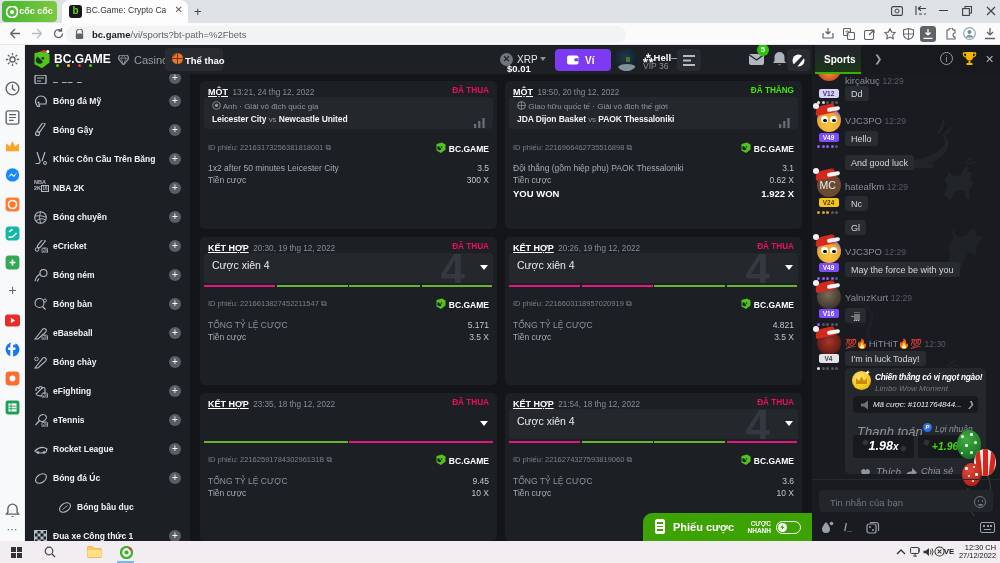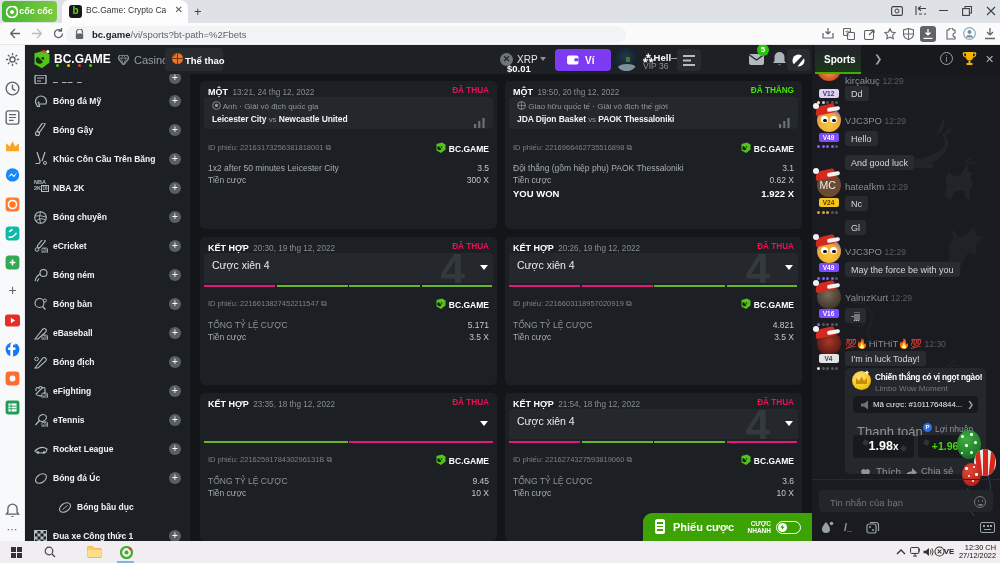--- a/index.html
+++ b/index.html
@@ -42,21 +42,21 @@
   #sidebar { position:absolute; left:0; top:29px; width:165px; height:467px; background:#1c2024; overflow:hidden; }
   .sbitem { position:absolute; left:0; width:165px; height:29px; }
   .sbitem .ic { position:absolute; left:9px; top:8px; width:13px; height:13px; color:#c8cdd2; }
   .sbitem .lb { position:absolute; left:28px; top:10px; font-size:8.5px; font-weight:bold; color:#f0f2f4; white-space:nowrap; }
   .sbitem .plus { position:absolute; right:9px; top:8.5px; width:12px; height:12px; border-radius:50%; background:#585e66; color:#fff; font-size:10px; line-height:11px; text-align:center; }
 
   
   #main { position:absolute; left:165px; top:29px; width:622px; height:467px; background:#131519; }
   .card { position:absolute; width:297px; height:148px; background:#1c1f24; border-radius:5px; }
   .card .hdr { position:absolute; left:8px; top:3px; right:8px; height:12px; line-height:11px; }
-  .card .hdr .t { font-size:9px; font-weight:bold; color:#fff; }
+  .card .hdr .t { font-size:9px; font-weight:bold; color:#fff;text-decoration:underline; }
   .card .hdr .d { font-size:8.2px; color:#878d95; }
   .card .hdr .res { position:absolute; right:0; top:1.5px; font-size:8.2px; font-weight:bold; }
   .res.lose { color:#ee1053; }
   .res.win { color:#45e708; }
   .card .sub { position:absolute; left:4px; top:16px; width:289px; height:32px; background:#24272c; border-radius:4px; }
   .card .league { position:absolute; left:8px; top:4px; font-size:8px; color:#9298a0; white-space:nowrap; }
   .card .teams { position:absolute; left:8px; top:17px; font-size:8.5px; font-weight:bold; color:#f2f3f5; letter-spacing:-0.1px; white-space:nowrap; }
   .card .teams i { font-style:normal; font-weight:normal; color:#9298a0; font-size:8px; }
   .card .chart { position:absolute; right:8px; top:17px; }
   .card .idrow { position:absolute; left:8px; top:62px; font-size:7.5px; color:#7b828a; }
@@ -394,21 +394,21 @@
               <text x="8.8" y="12" font-size="4.5" fill="#b6bcc3" font-family="Liberation Sans">2k</text>
             </svg></div>
         <div class="lb">eBaseball</div>
           <div class="plus">+</div>
       </div>
       <div class="sbitem" style="top:273px;">
         <div class="ic"><svg width="14" height="13" viewBox="0 0 14 13">
               <path d="M1 12 L9 2 a2 2 0 012.8 2.8 L4 12z" fill="none" stroke="#b6bcc3" stroke-width="1.1"></path>
               <circle cx="2.5" cy="3" r="1.8" fill="none" stroke="#b6bcc3" stroke-width="0.9"></circle>
             </svg></div>
-        <div class="lb">Bóng địch</div>
+        <div class="lb">Bóng chày</div>
           <div class="plus">+</div>
       </div>
       <div class="sbitem" style="top:302px;">
         <div class="ic"><svg width="14" height="13" viewBox="0 0 14 13">
               <path d="M2 6 v-2 a1.5 1.5 0 013 0 m0 0 v-1 a1.5 1.5 0 013 0 m0 0 v1 a1.5 1.5 0 013 0 v3 a5 4.5 0 01-9 2z" fill="none" stroke="#b6bcc3" stroke-width="1.1"></path>
               <rect x="8" y="8" width="5.5" height="5" rx="1" fill="#1c2024" stroke="#b6bcc3" stroke-width="0.8"></rect>
               <text x="8.8" y="12" font-size="4.5" fill="#b6bcc3" font-family="Liberation Sans">2k</text>
             </svg></div>
         <div class="lb">eFighting</div>
           <div class="plus">+</div>
@@ -675,21 +675,21 @@
       <div class="avatar" style="left:5px;top:257px;background:radial-gradient(circle at 50% 45%,#a8372b 0%,#6e1f18 60%,#3a100c 100%);">
         <div style="position:absolute;left:-2px;top:-3px;width:20px;height:9px;background:#d42a1e;border-radius:9px 3px 2px 2px;transform:rotate(-12deg);"></div>
         <div style="position:absolute;left:10px;top:-1px;width:13px;height:4px;background:#f2f2f2;border-radius:2px;transform:rotate(-10deg);"></div>
         <div style="position:absolute;left:-4px;top:-5px;width:6px;height:6px;border-radius:50%;background:#f2f2f2;"></div>
       </div>
       <div class="msg-name" style="left:33px;top:264px;"><span style="color:#c73a2e;">💯</span><span style="color:#e8a33d;">🔥</span>HiTHiT<span style="color:#e8a33d;">🔥</span><span style="color:#c73a2e;">💯</span> <span class="tm">12:30</span></div>
       <div class="vbadge" style="left:6.5px;top:279.5px;background:#e4e4e6;color:#3c3f44;">V4</div>
       <div class="bubble" style="left:33px;top:277px;">I'm in luck Today!</div>
       <div class="dots" style="left:5px;top:293px;"><i style="background:#e8e8ea;"></i><i style="background:#55595f;"></i><i style="background:#55595f;"></i><i style="background:#55595f;"></i><i style="background:#55595f;"></i></div>
 
-      <div class="abs" style="left:33px;top:294px;width:141px;height:106px;background:#24272c;border-radius:5px;overflow:hidden;">
+      <div class="abs" style="left:33px;top:294px;width:141px;height:106px;background:#24272c;border-radius:5px;overflow:hidden;font-style:italic;">
         <div class="abs" style="left:7px;top:3px;width:19px;height:19px;border-radius:50%;background:radial-gradient(circle at 40% 35%,#ffe27a 0%,#f5c518 60%,#d89b0d 100%);">
           <svg style="position:absolute;left:3px;top:5px;" width="13" height="9" viewBox="0 0 13 9">
               <path d="M1 8 L1 2 L4 5 L6.5 0.5 L9 5 L12 2 L12 8z" fill="#c98c0a"></path>
             </svg>
           <div style="position:absolute;left:12px;top:-2px;color:#fff;font-size:7px;">✦</div>
         </div>
         <div class="abs" style="left:30px;top:4px;font-size:8.3px;font-weight:bold;color:#fff;white-space:nowrap;letter-spacing:-0.25px;">Chiến thắng có vị ngọt ngào!</div>
         <div class="abs" style="left:30px;top:15.5px;font-size:8px;color:#73797f;">Limbo Wow Moment</div>
         <div class="abs" style="left:8px;top:28px;width:125px;height:17px;background:#17191d;border-radius:4px;">
           <svg style="position:absolute;left:8px;top:4px;" width="10" height="10" viewBox="0 0 10 10">

